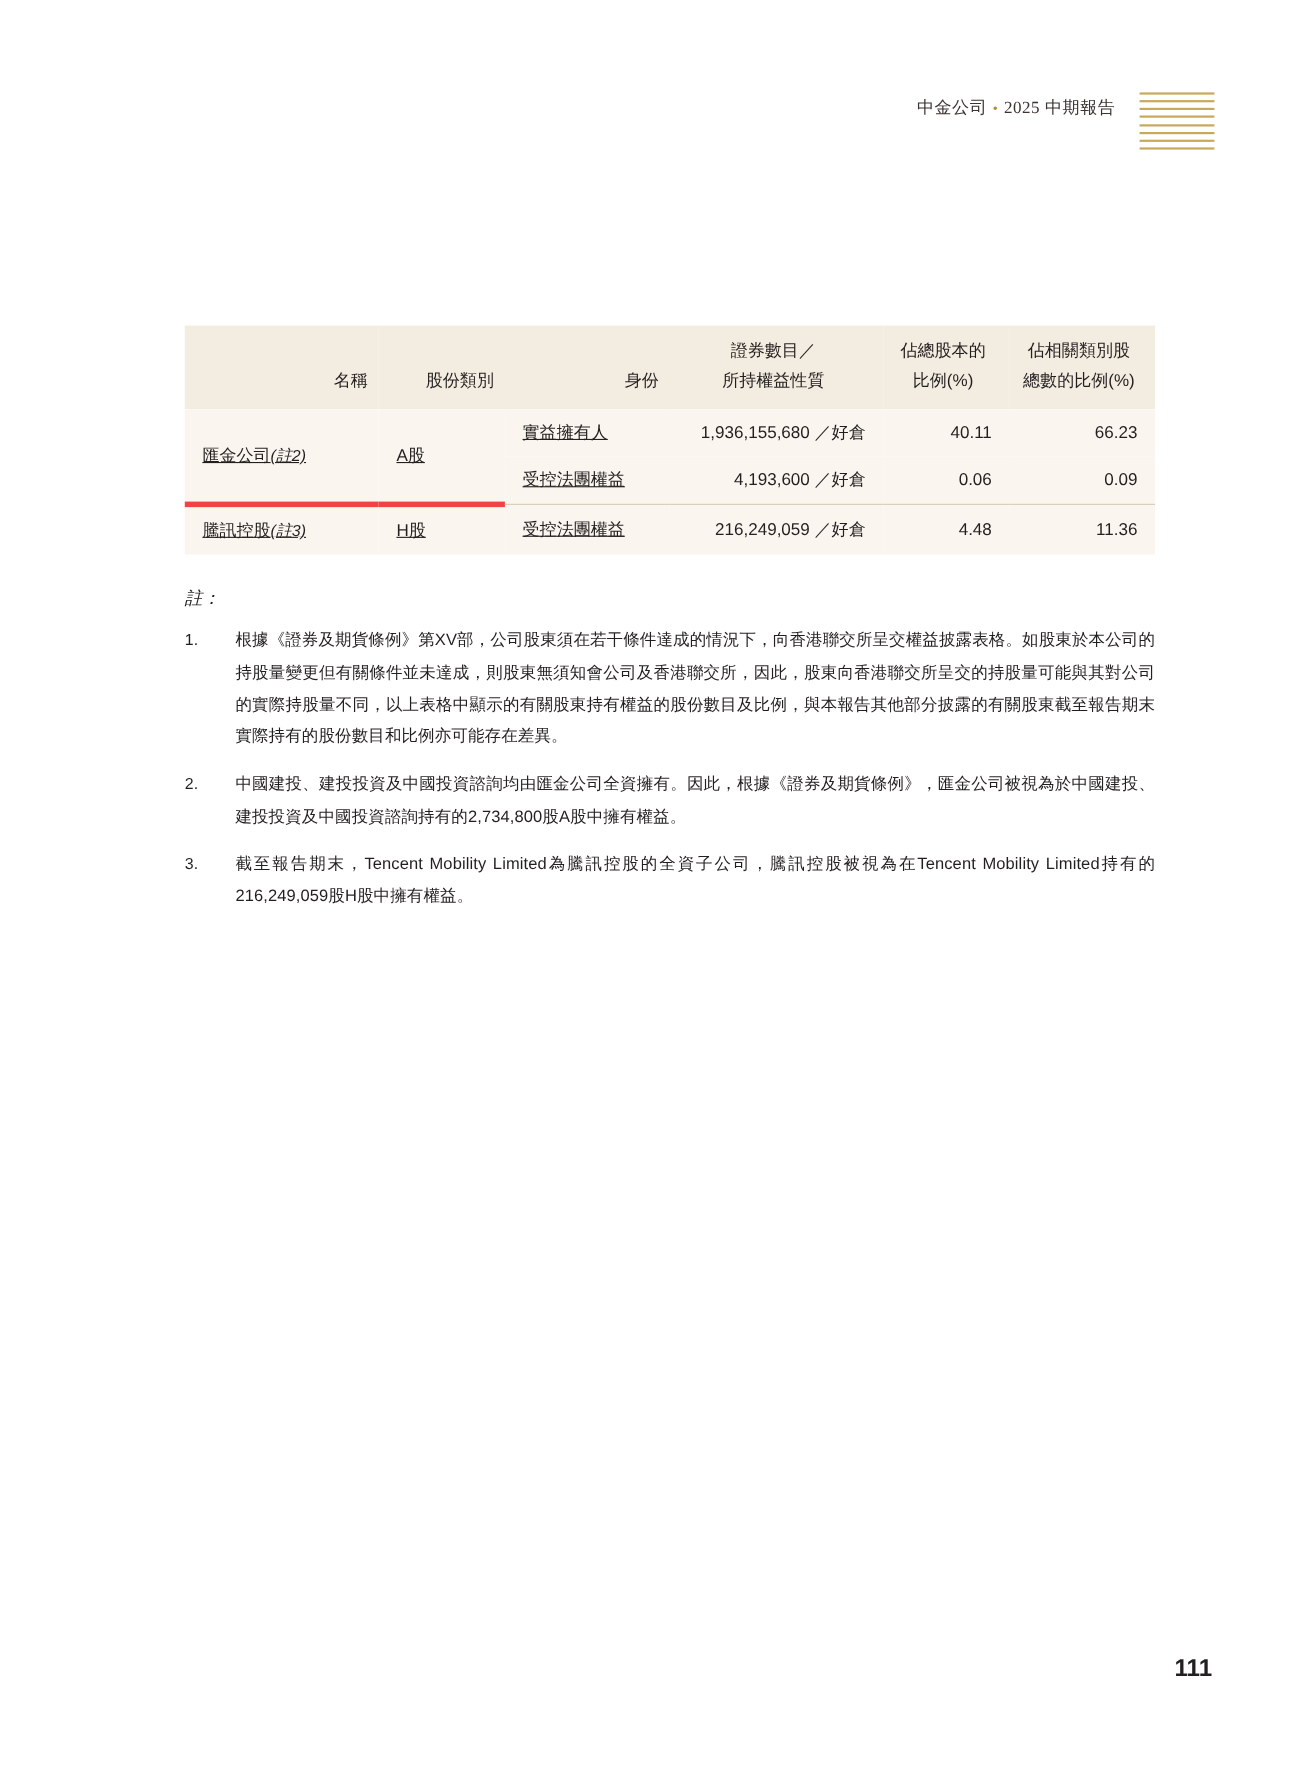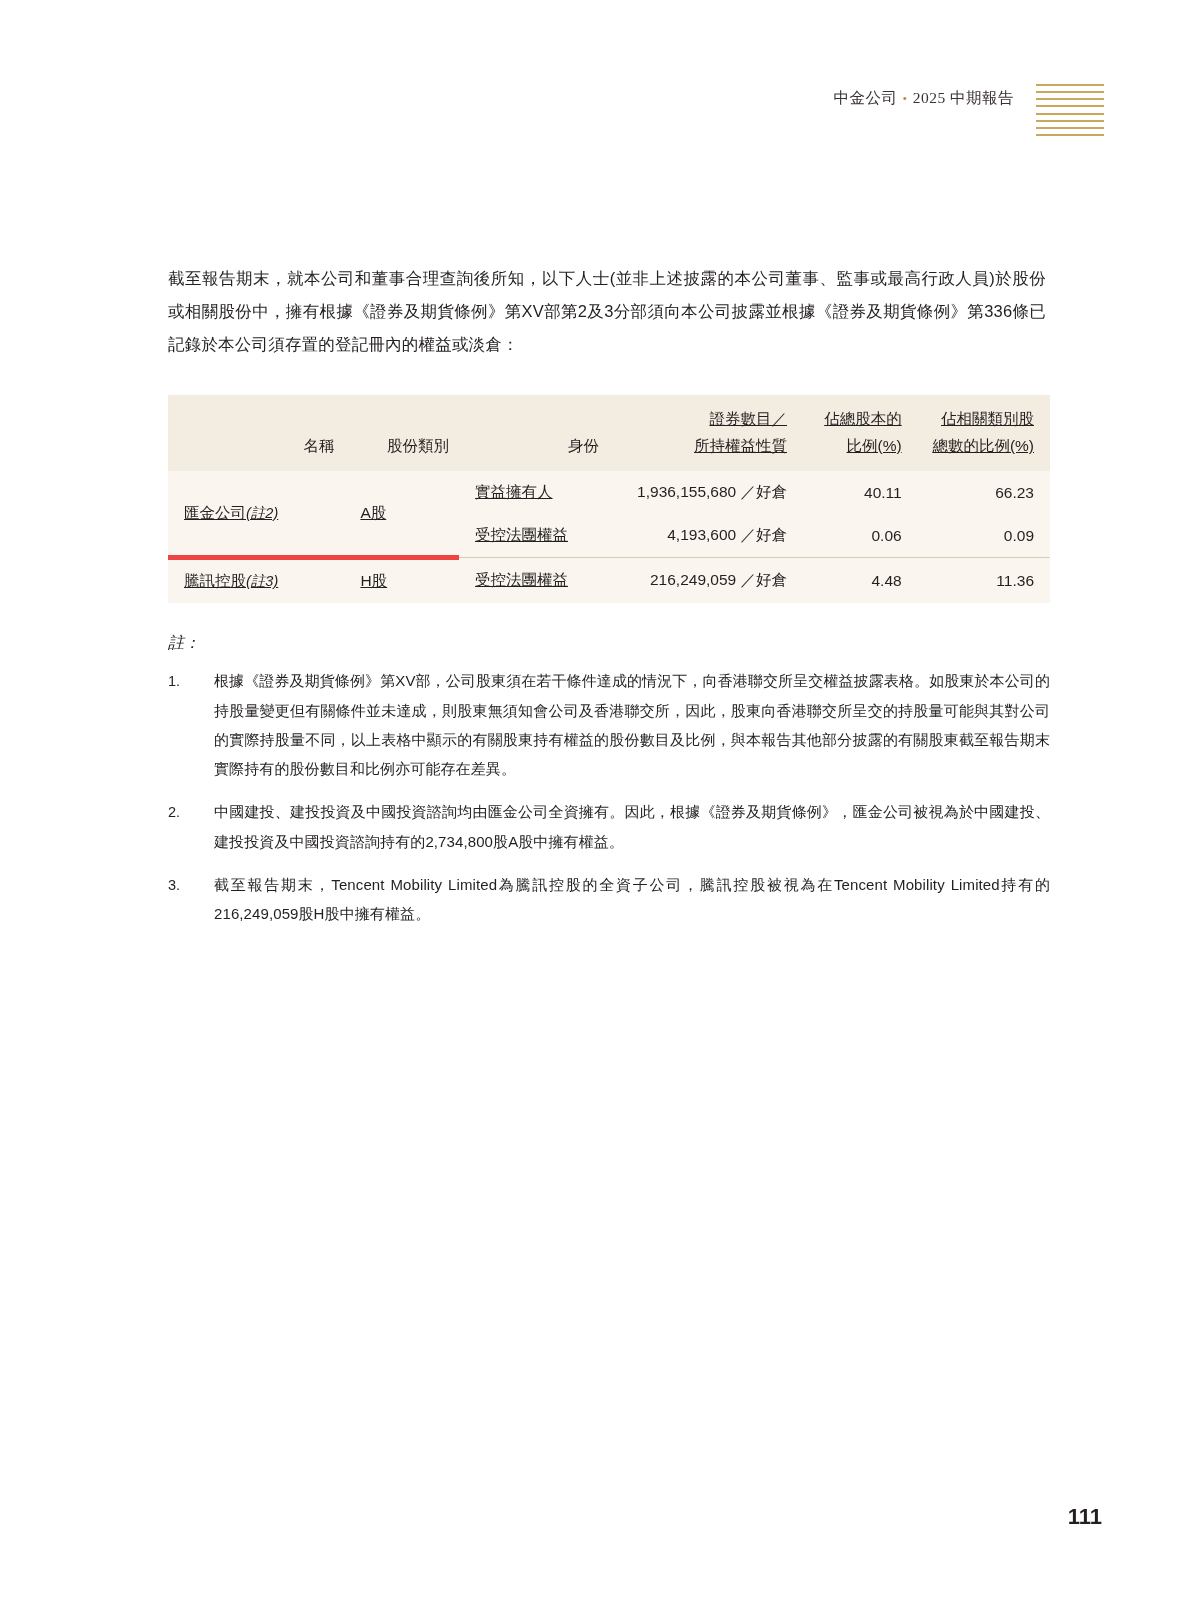--- a/index.html
+++ b/index.html
@@ -104,23 +104,22 @@
     font-weight: normal;
     vertical-align: bottom;
     padding: 10px 10px 12px 10px;
     line-height: 1.75;
   }
   table.holdings thead th.hdr-left {
     text-align: right;
     padding-left: 32px;
   }
   table.holdings thead th.hdr-right {
-    text-align: right;
+    text-align: center;
     padding-right: 16px;
-    text-decoration: underline;
   }
   table.holdings tbody td {
     background: #faf6ef;
     padding: 11px 10px;
     vertical-align: middle;
   }
   table.holdings tbody td.c-left {
     text-align: left;
     padding-left: 16px;
     text-decoration: underline;
@@ -202,21 +201,20 @@
       <i></i>
       <i></i>
       <i></i>
       <i></i>
   </div>
 </div>
 
 <div class="content">
 
 
-  <div class="body-para">截至報告期末，就本公司和董事合理查詢後所知，以下人士(並非上述披露的本公司董事、監事或最高行政人員)於股份或相關股份中，擁有根據《證券及期貨條例》第XV部第2及3分部須向本公司披露並根據《證券及期貨條例》第336條已記錄於本公司須存置的登記冊內的權益或淡倉：</div>
 
   <div class="table-wrap">
     <table class="holdings">
       <thead>
         <tr>
           <th class="hdr-left" style="width:20%;">
             <span>名稱</span>
           </th>
           <th class="hdr-left" style="width:13%;">
             <span>股份類別</span>

